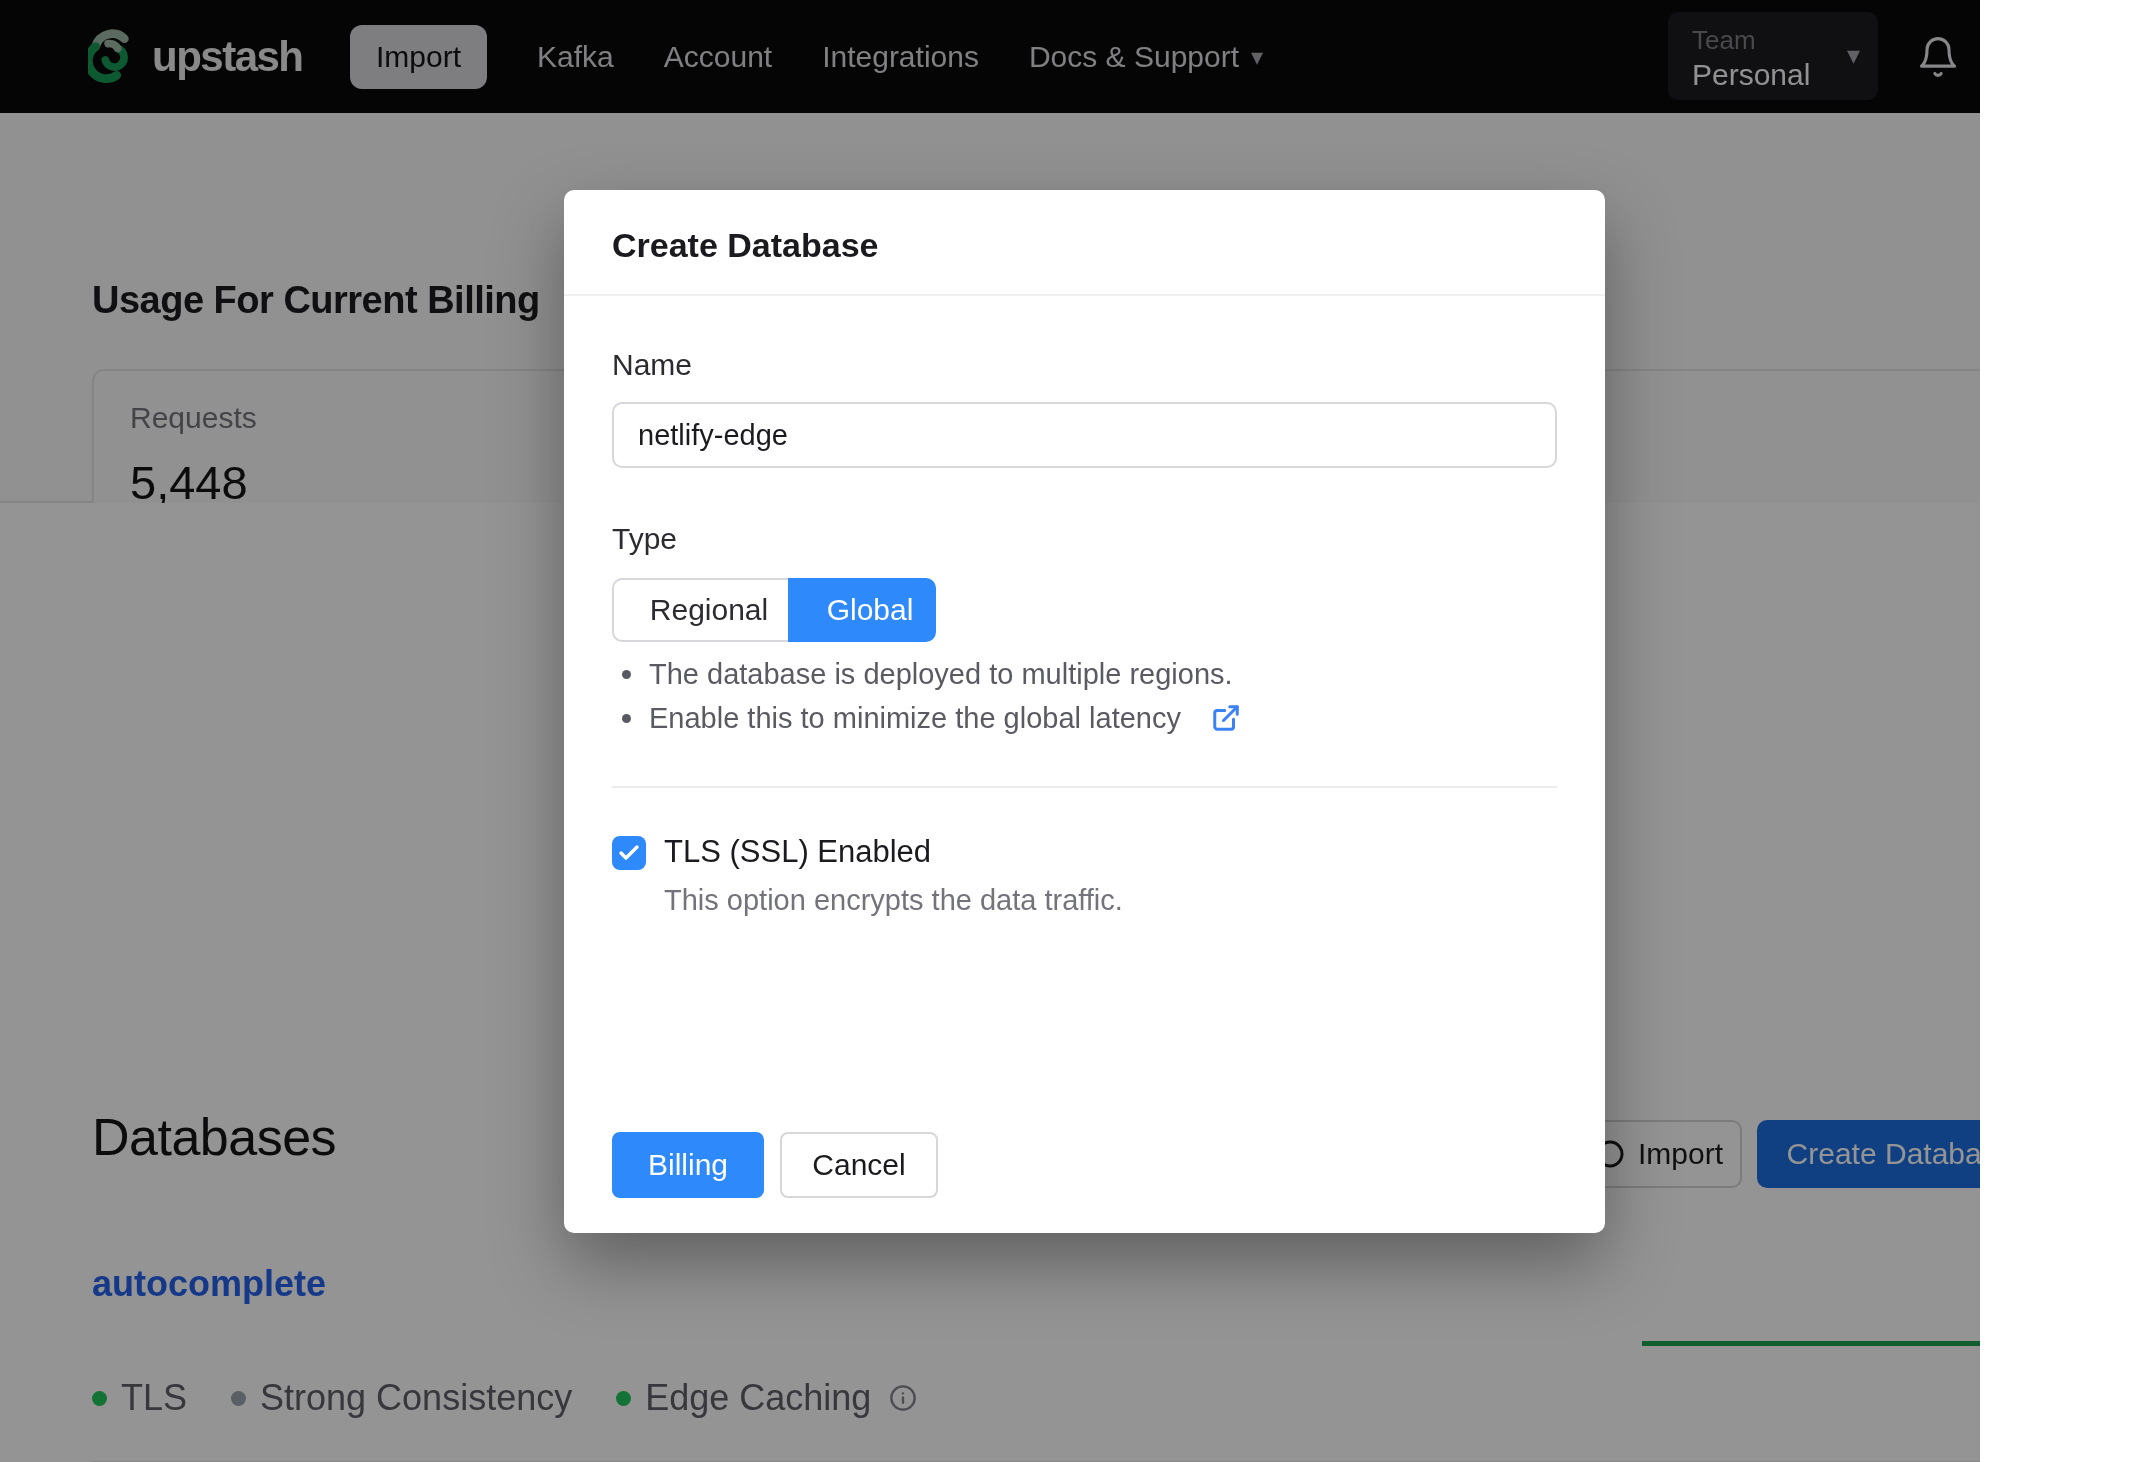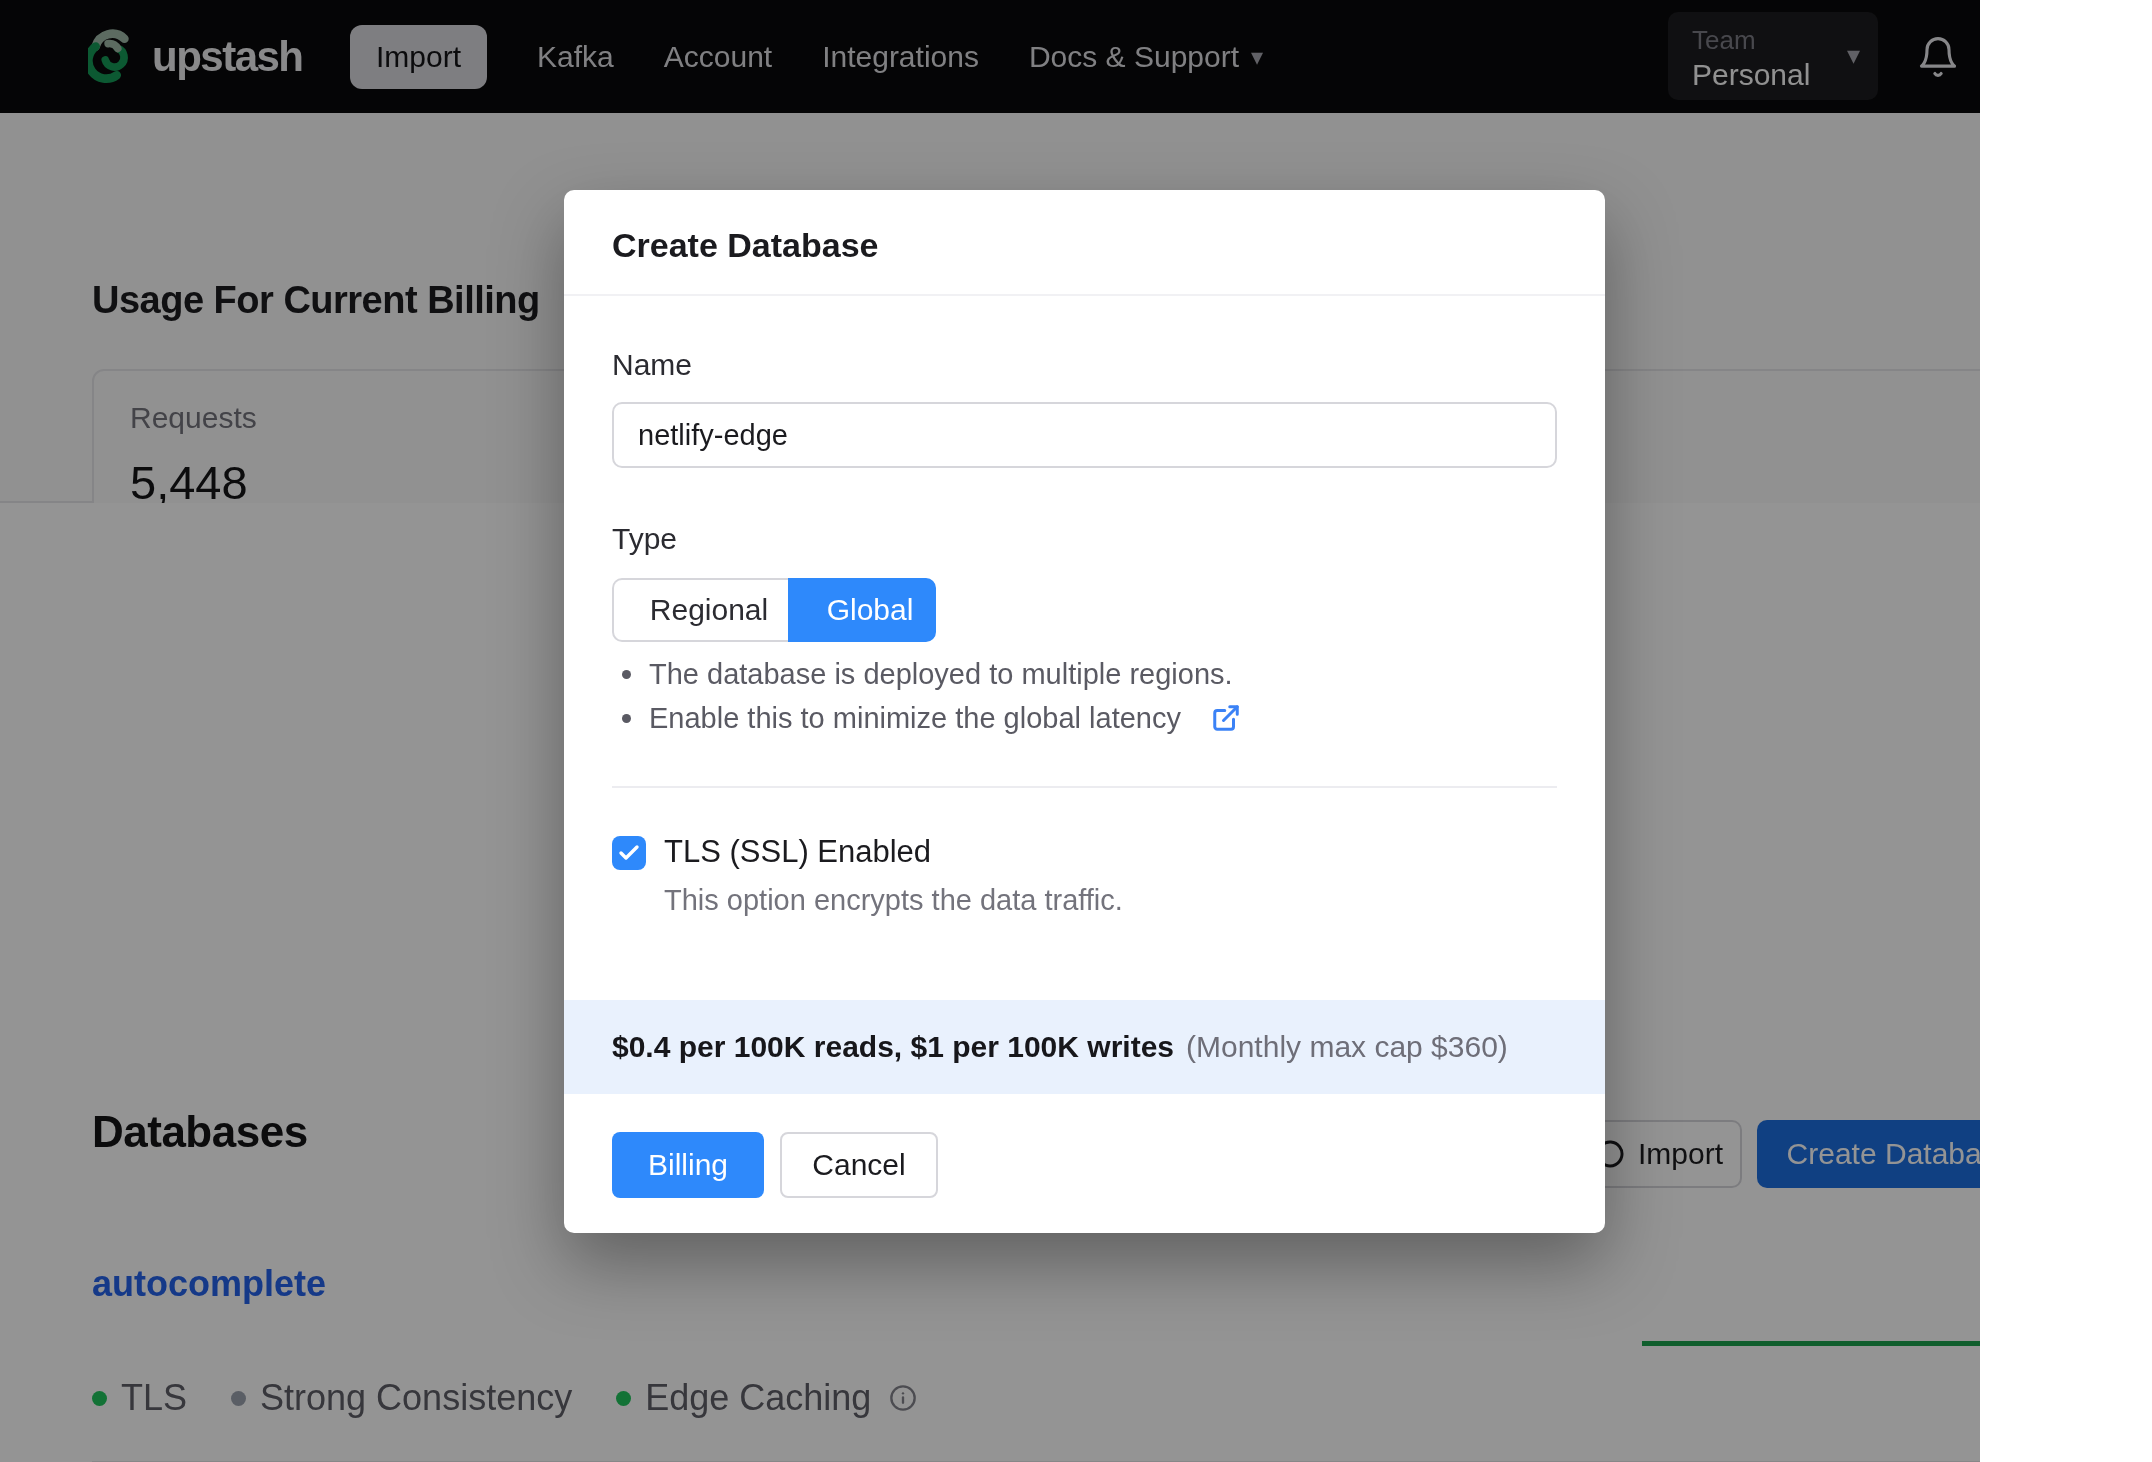--- a/index.html
+++ b/index.html
@@ -25,21 +25,21 @@
 
   
   .usage-section { position:absolute; left:0; top:113px; width:2152px; height:390px; background:#fafafa; border-bottom:2px solid #e6e6e9; }
   .usage-heading { position:absolute; left:92px; top:166px; font-size:38px; font-weight:600; letter-spacing:-0.5px; color:#1c1c1f; }
   .requests-card { position:absolute; left:92px; top:256px; width:1969px; height:184px; border:2px solid #e5e5e8; border-radius:12px; background:#fafafa; }
   .requests-label { position:absolute; left:36px; top:30px; font-size:30px; color:#74747d; }
   .requests-value { position:absolute; left:36px; top:84px; font-size:47px; font-weight:500; color:#151518; }
 
   
   .db-section { position:absolute; left:0; top:503px; width:2152px; height:959px; background:#ffffff; }
-  .db-heading { position:absolute; left:92px; top:604px; font-size:44px; font-weight:700; letter-spacing:-0.5px; color:#151518; }
+  .db-heading { position:absolute; left:92px; top:604px; font-size:52px; font-weight:400; letter-spacing:-0.5px; color:#151518; }
   .import-btn { position:absolute; left:1560px; top:617px; width:182px; height:68px; border:2px solid #d6d6db; border-radius:10px;
                 background:#ffffff; display:flex; align-items:center; padding-left:32px; gap:12px; cursor:pointer; }
   .import-btn span { font-size:30px; color:#1c1c1f; }
   .create-db-btn { position:absolute; left:1757px; top:617px; width:286px; height:68px; border-radius:10px; background:#1d6fe0;
                    color:#fff; font-size:30px; display:flex; align-items:center; justify-content:center; cursor:pointer; border:none; }
   .db-rows { position:absolute; left:92px; top:716px; width:1969px; }
   .db-row { position:relative; height:244px; border-bottom:2px solid #e8e8eb; }
   .db-name { position:absolute; left:0; top:44px; font-size:36px; font-weight:700; color:#2563eb; text-decoration:none; cursor:pointer; }
   .db-meta { position:absolute; left:0; top:102px; font-size:30px; color:#44444c; }
   .db-badges { position:absolute; left:0; top:158px; display:flex; align-items:center; gap:44px; }
@@ -206,22 +206,18 @@
     <div class="modal-divider"></div>
 
     <div class="checkbox">
       <svg viewBox="0 0 24 24" fill="none" stroke="#ffffff" stroke-width="3.4" stroke-linecap="round" stroke-linejoin="round">
         <polyline points="20 6 9 17 4 12"></polyline>
       </svg>
     </div>
     <span class="tls-label">TLS (SSL) Enabled</span>
     <span class="tls-desc">This option encrypts the data traffic.</span>
 
-    <div class="pricing">
-      <span class="pricing-bold">$0.4 per 100K reads, $1 per 100K writes</span>
-      <span class="pricing-note">(Monthly max cap $360)</span>
-    </div>
 
     <button class="create-btn">Billing</button>
     <button class="cancel-btn">Cancel</button>
   </div>
 
 </div>
 
 </body></html>

